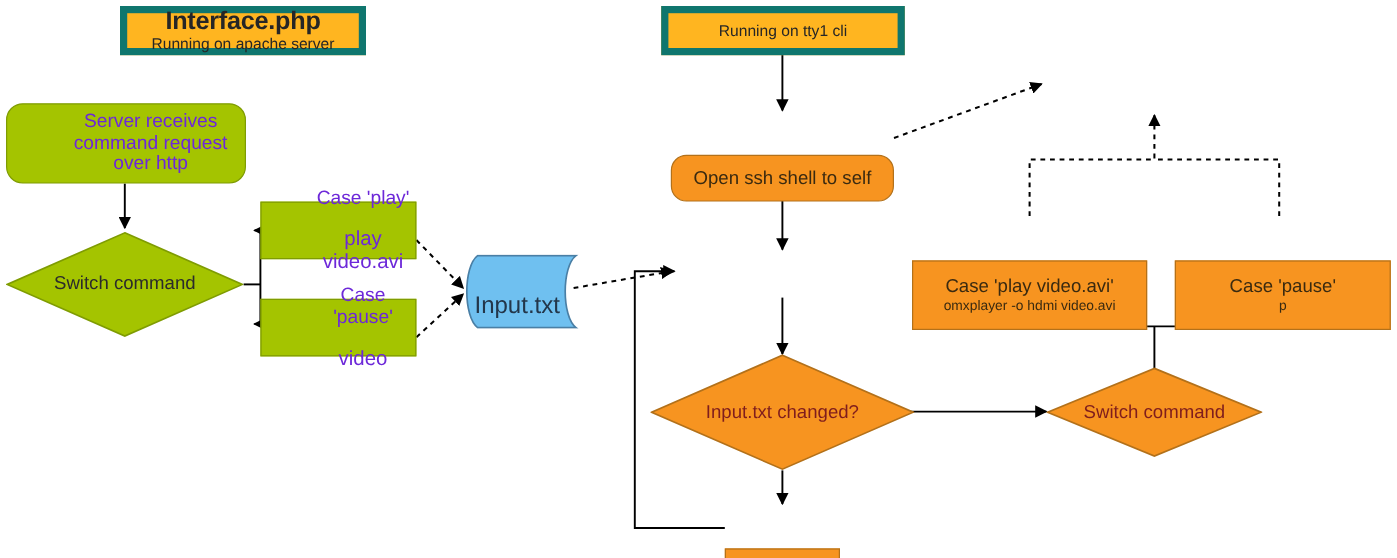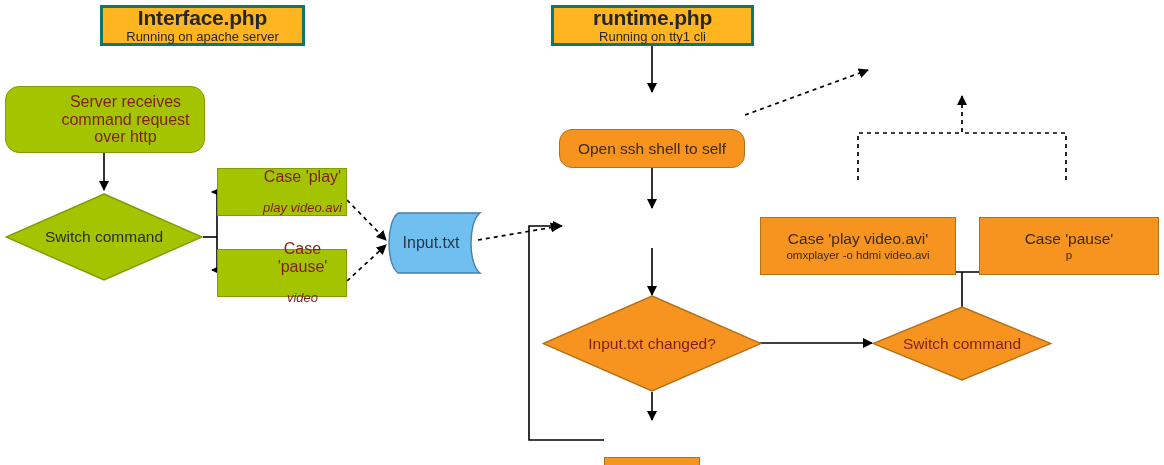--- a/index.html
+++ b/index.html
@@ -39,40 +39,40 @@
   .node .ttl {
     display: block;
   }
   .node .sub {
     display: block;
   }
 
   
   .banner {
     background: #ffb520;
-    border: 3px solid #0f766e;
+    border: 6px solid #0f766e;
     font-weight: bold;
   }
   .banner .ttl { font-size: 21px; letter-spacing: -0.2px; }
   .banner .sub { font-size: 12.5px; margin-top: 1px; }
   .banner.plain .ttl { font-size: 21px; }
   .banner.plain .sub { font-weight: normal; font-size: 13px; }
 
   
   .green {
     background: #a4c400;
     border: 1px solid #7f9c02;
-    color: #7f1d1d;
+    color: #6d28d9;
     padding-left: 41px;
   }
   .rounded-term {
     border-radius: 14px;
   }
   .green .ttl { font-size: 16px; }
-  .green .sub { font-size: 13px; margin-top: 15px; font-style: italic; }
+  .green .sub { font-size: 17px; margin-top: 15px; }
 
   
   .orange {
     background: #f79420;
     border: 1px solid #b3711a;
     color: #3a2a10;
     margin-top: 37px;
   }
   .orange .ttl { font-size: 15.5px; }
   .orange .sub { font-size: 11.5px; margin-top: 2px; }
@@ -104,26 +104,26 @@
     white-space: nowrap;
   }
   .diamond.green-d .dlabel { color: #2b2b2b; }
 
   
   .cylinder {
     position: absolute;
   }
   .cylinder .clabel {
     position: absolute;
-    left: 0; top: 0;
+    left: 0; top: 12px;
     width: 100%; height: 100%;
     display: flex;
     align-items: center;
     justify-content: center;
-    font-size: 16px;
+    font-size: 20px;
     color: #23364a;
     padding-right: 16px;
     box-sizing: border-box;
   }
 
   
   .docnode { position: absolute; }
   .docnode .dl {
     position: absolute;
     left: 0; top: 0;
@@ -193,21 +193,20 @@
       <path d="M 1066 180 L 1066 133 L 962 133"></path>
     </g>
   </svg>
 
   <div class="node banner plain" style="left:100px; top:5px; width:205px; height:41px;">
     <span class="ttl">Interface.php</span>
     <span class="sub">Running on apache server</span>
   </div>
 
   <div class="node banner plain" style="left:551px; top:5px; width:203px; height:41px;">
-    <span class="ttl">runtime.php</span>
     <span class="sub">Running on tty1 cli</span>
   </div>
 
   <div class="node green rounded-term" style="left:5px; top:86px; width:200px; height:67px;">
     <span class="ttl">Server receives</span>
     <span class="ttl">command request</span>
     <span class="ttl">over http</span>
   </div>
 
   <div class="diamond green-d" style="left:5px; top:193px; width:198px; height:88px;">

